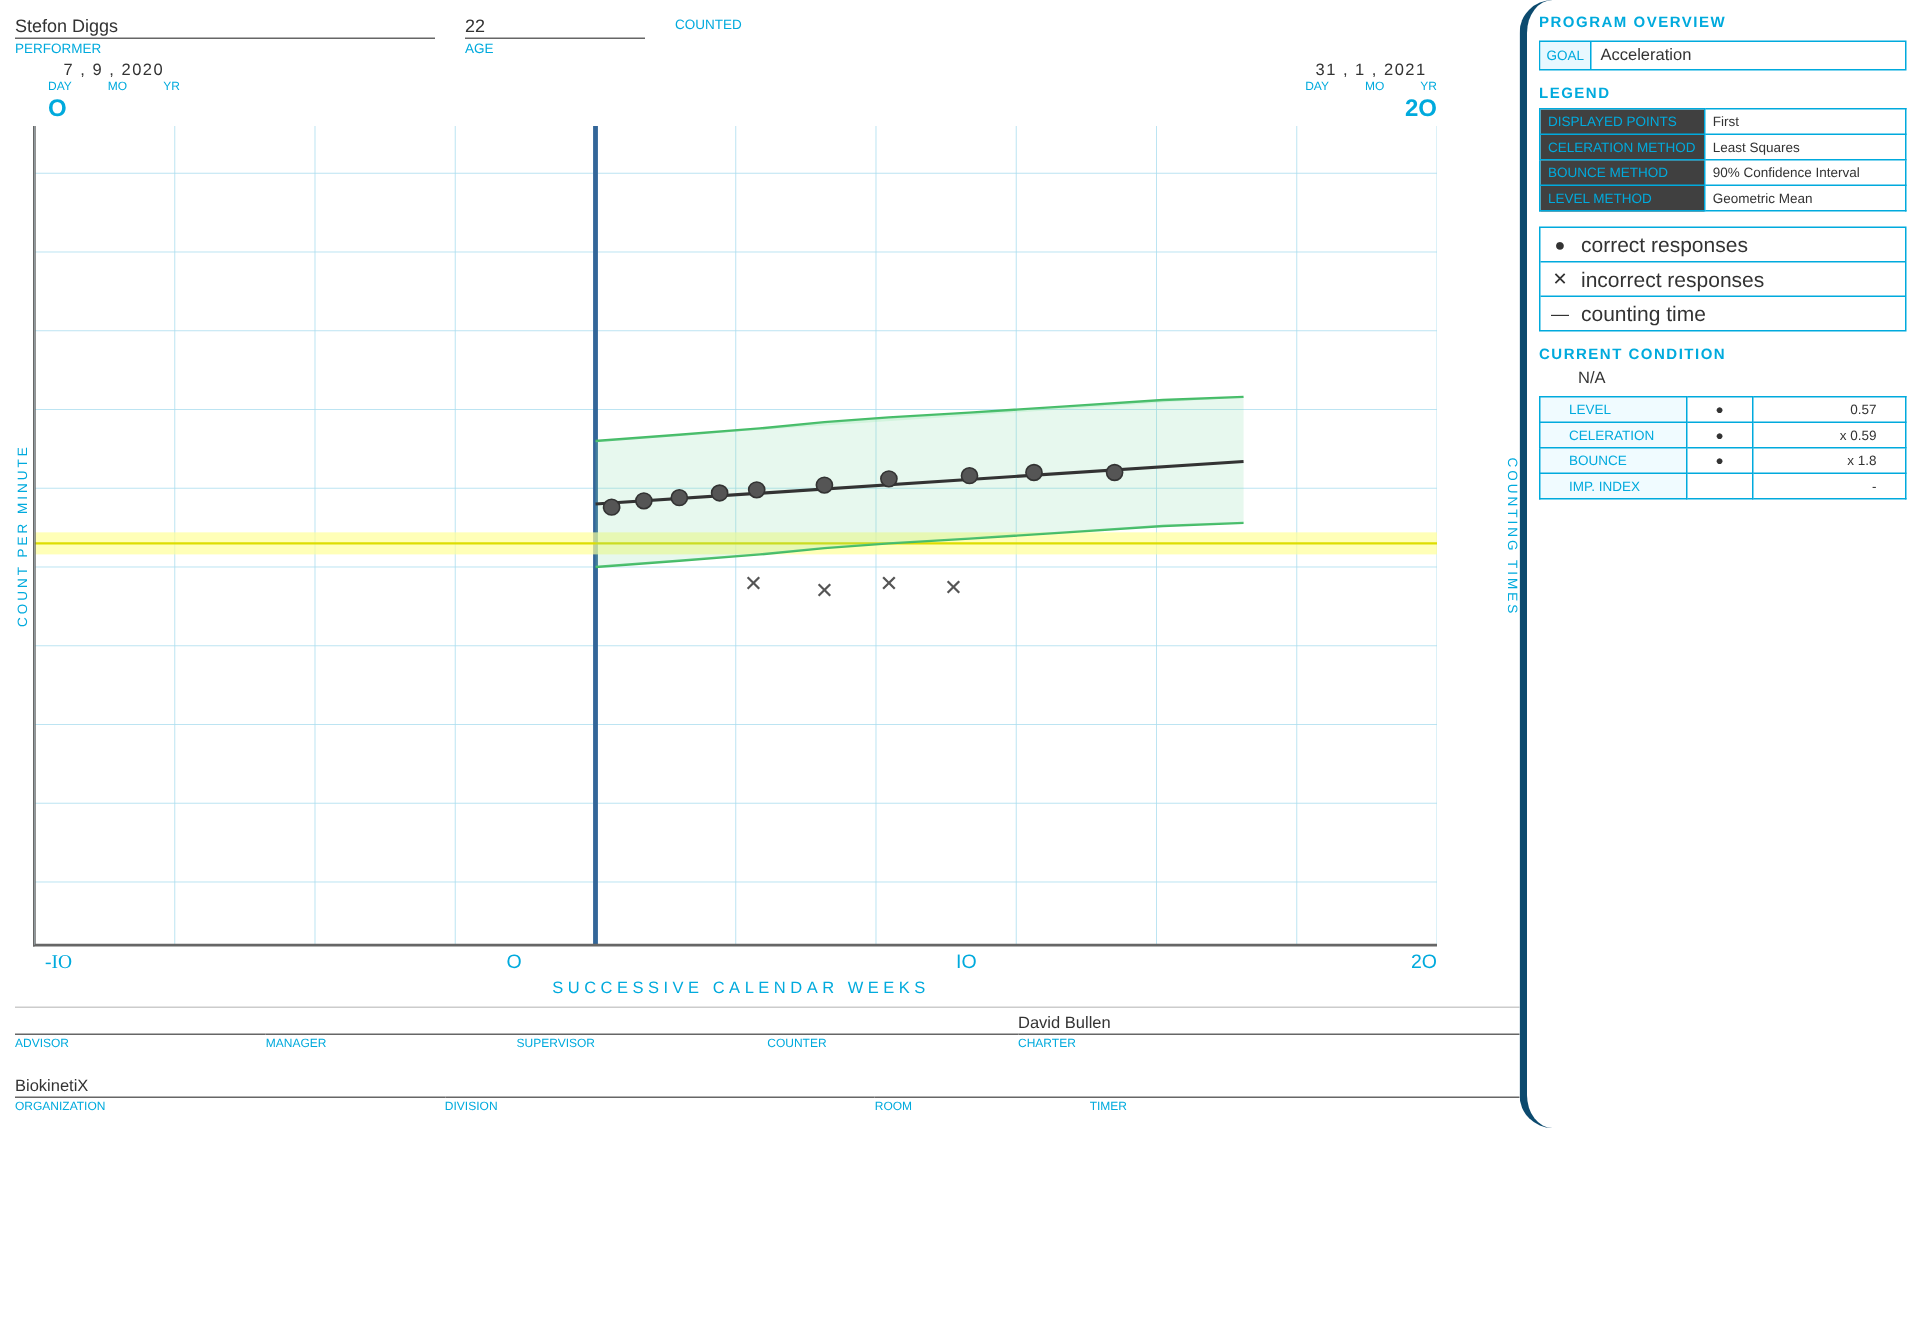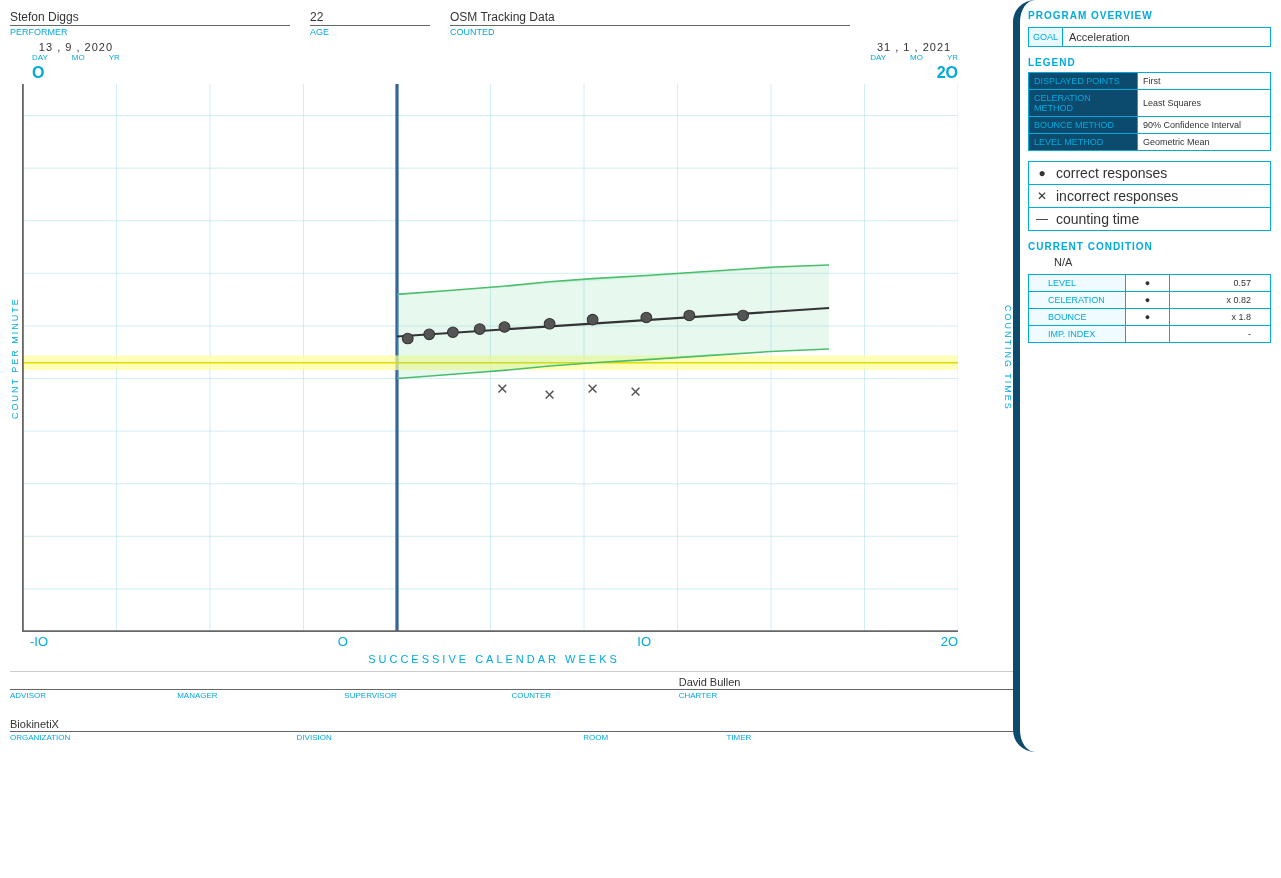--- a/index.html
+++ b/index.html
@@ -19,21 +19,21 @@
     }
     .chart-section {
       flex: 1;
       padding: 10px 0 10px 10px;
       display: flex;
       flex-direction: column;
     }
     .right-panel {
       width: 268px;
       padding: 10px 10px 10px 8px;
-      border-left: 7px solid #0c4a6e;
+      border-left: 5px solid #0c4a6e;
       flex-shrink: 0;
       border-radius: 22px;
     }
 
     
     .chart-header {
       display: flex;
       align-items: flex-start;
       margin-bottom: 4px;
       gap: 20px;
@@ -219,21 +219,21 @@
       margin-bottom: 10px;
     }
     .legend-table td {
       border: 1px solid #00aadd;
       padding: 3px 5px;
       font-size: 9px;
     }
     .legend-table td.key {
       color: #00aadd;
       text-transform: uppercase;
-      background: #0c4a6e;
+      background: #404040;
       width: 45%;
     }
     .legend-table td.val {
       color: #333;
     }
     .legend-section {
       margin-bottom: 10px;
     }
     .legend-items {
       border: 1px solid #00aadd;
@@ -313,28 +313,27 @@
     <div class="chart-header">
       <div class="header-field wide">
         <span class="header-value">Stefon Diggs</span>
         <span class="header-label">PERFORMER</span>
       </div>
       <div class="header-field age">
         <span class="header-value">22</span>
         <span class="header-label">AGE</span>
       </div>
       <div class="header-field counted">
-        <span class="header-value">OSM Tracking Data</span>
         <span class="header-label">COUNTED</span>
       </div>
     </div>
 
     <div class="date-row" style="padding-left:22px; padding-right:55px;">
       <div class="date-block">
-        <span class="date-value">13 , 9 , 2020</span>
+        <span class="date-value">7 , 9 , 2020</span>
         <div class="date-labels">
           <span>DAY</span>
           <span>MO</span>
           <span>YR</span>
         </div>
       </div>
       <div class="date-block">
         <span class="date-value">31 , 1 , 2021</span>
         <div class="date-labels">
           <span>DAY</span>
@@ -428,21 +427,21 @@
 
           <line x1="0" y1="520" x2="870" y2="520" stroke="#666" stroke-width="1.5"></line>
           <line x1="0" y1="0" x2="0" y2="520" stroke="#666" stroke-width="1.5"></line>
         </svg>
       </div>
       <div class="y-label-right" style="writing-mode:vertical-rl; font-size:9px; color:#00aadd; text-transform:uppercase; letter-spacing:2px; margin-left:45px; display:flex; align-items:center; justify-content:center;">COUNTING TIMES</div>
     </div>
 
     <div class="x-axis-container">
       <div class="x-axis-labels">
-        <span style="color:#00aadd; font-size:13px;">-IO</span>
+        <span style="color:#00aadd; font-size:13px;font-family:Liberation Serif, serif;">-IO</span>
         <span style="color:#00aadd; font-size:13px;">O</span>
         <span style="color:#00aadd; font-size:13px;">IO</span>
         <span style="color:#00aadd; font-size:13px;">2O</span>
       </div>
       <div class="x-axis-title">SUCCESSIVE CALENDAR WEEKS</div>
     </div>
 
     <div class="chart-footer">
       <div class="footer-col">
         <span class="footer-value"></span>
@@ -539,21 +538,21 @@
     <table class="condition-table">
       <tbody id="condition-tbody">
           <tr>
             <td class="ckey">LEVEL</td>
             <td class="cdot">●</td>
             <td class="cval">0.57</td>
           </tr>
           <tr>
             <td class="ckey">CELERATION</td>
             <td class="cdot">●</td>
-            <td class="cval">x 0.82</td>
+            <td class="cval">x 0.59</td>
           </tr>
           <tr>
             <td class="ckey">BOUNCE</td>
             <td class="cdot">●</td>
             <td class="cval">x 1.8</td>
           </tr>
           <tr>
             <td class="ckey">IMP. INDEX</td>
             <td class="cdot"></td>
             <td class="cval">-</td>

